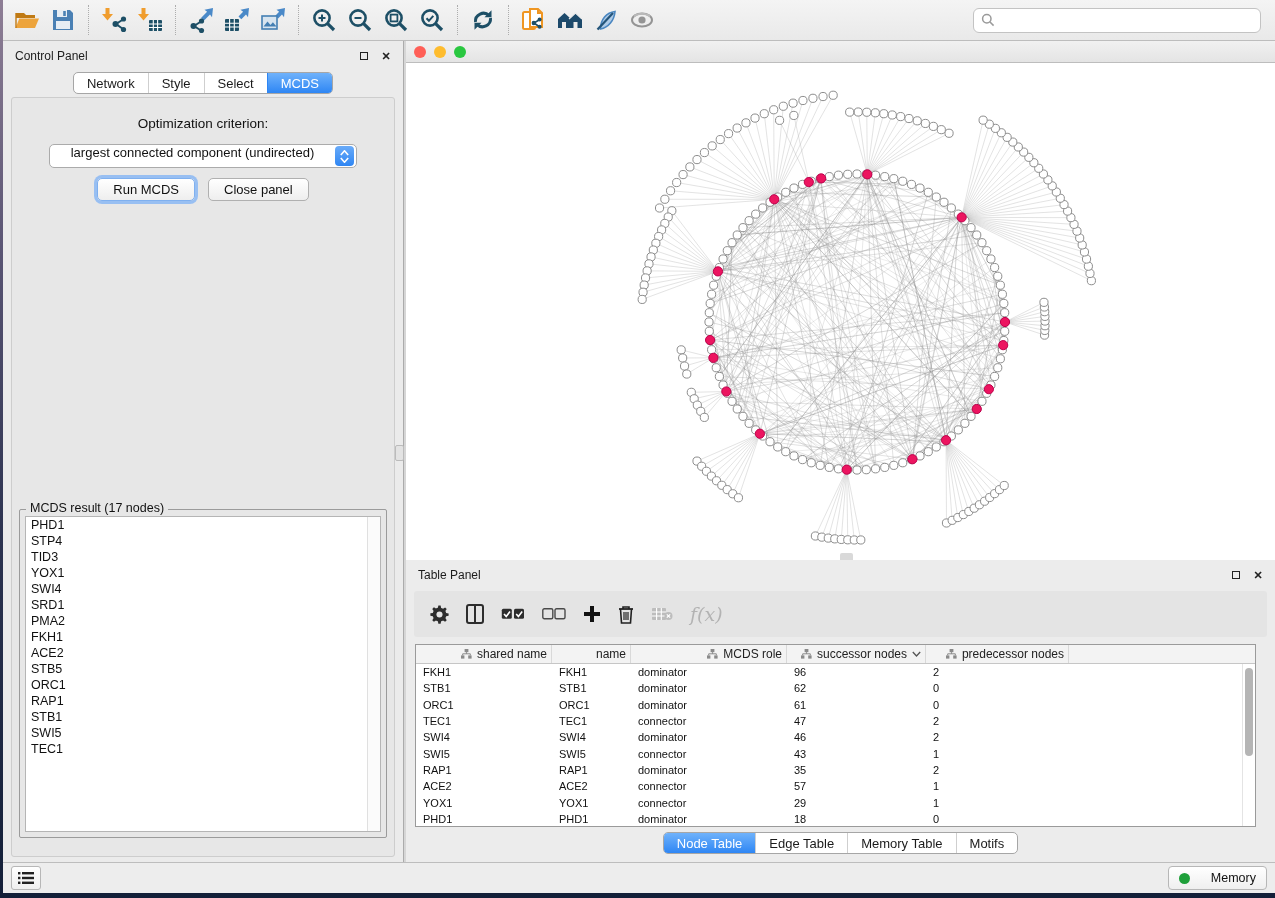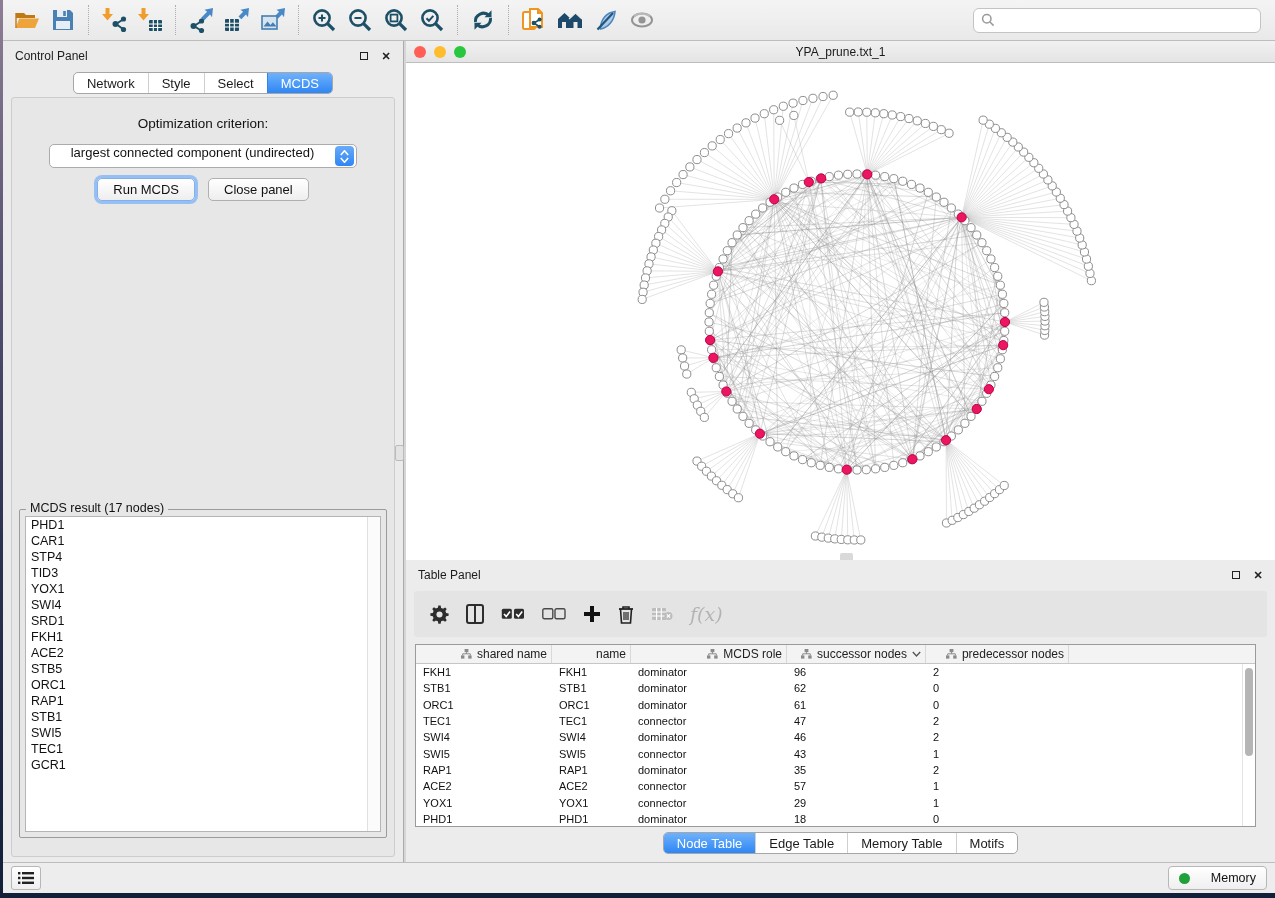--- a/index.html
+++ b/index.html
@@ -271,52 +271,50 @@
       </div>
       <div class="btn-row">
         <button class="btn focus">Run MCDS</button>
         <button class="btn">Close panel</button>
       </div>
       <div class="groupbox">
         <span class="legend">MCDS result (17 nodes)</span>
         <div class="listbox">
           <div id="mcds-list">
               <div class="mcds-item">PHD1</div>
-              <div class="mcds-item">CAR1</div>
               <div class="mcds-item">STP4</div>
               <div class="mcds-item">TID3</div>
               <div class="mcds-item">YOX1</div>
               <div class="mcds-item">SWI4</div>
               <div class="mcds-item">SRD1</div>
+              <div class="mcds-item">PMA2</div>
               <div class="mcds-item">FKH1</div>
               <div class="mcds-item">ACE2</div>
               <div class="mcds-item">STB5</div>
               <div class="mcds-item">ORC1</div>
               <div class="mcds-item">RAP1</div>
               <div class="mcds-item">STB1</div>
               <div class="mcds-item">SWI5</div>
               <div class="mcds-item">TEC1</div>
-              <div class="mcds-item">GCR1</div>
             </div>
           <div class="track"></div>
         </div>
       </div>
     </div>
   </div>
 
   <div class="vsplit">
       <div class="grip"></div>
     </div>
 
   <div class="netwin">
     <div class="nettitle">
       <button class="tl" style="background:#ff5f57"></button>
       <button class="tl" style="background:#febc2e"></button>
       <button class="tl" style="background:#29c740"></button>
-      <span class="t">YPA_prune.txt_1</span>
     </div>
     <div class="netcanvas">
       <svg id="net-svg" width="869" height="497">
           <line x1="599" y1="259" x2="584.9144037649709" y2="195.98466484836922" stroke="#8f8f8f" stroke-width="0.8" stroke-opacity="0.26749731282936406"></line>
           <line x1="599" y1="259" x2="313.3930800885388" y2="204.5175662026676" stroke="#8f8f8f" stroke-width="0.8" stroke-opacity="0.38093720553908494"></line>
           <line x1="599" y1="259" x2="514.0153351516308" y2="392.91440376497087" stroke="#8f8f8f" stroke-width="0.8" stroke-opacity="0.3152614742564037"></line>
           <line x1="599" y1="259" x2="432.450681432483" y2="405.83297579454273" stroke="#8f8f8f" stroke-width="0.8" stroke-opacity="0.35714659301331264"></line>
           <line x1="599" y1="259" x2="414.1938966996015" y2="402.3503078470374" stroke="#8f8f8f" stroke-width="0.8" stroke-opacity="0.35590588292572645"></line>
           <line x1="599" y1="259" x2="326.03946702570175" y2="338.30236565689154" stroke="#8f8f8f" stroke-width="0.8" stroke-opacity="0.2676734397234395"></line>
           <line x1="599" y1="259" x2="496.7345151674922" y2="399.75636441168274" stroke="#8f8f8f" stroke-width="0.8" stroke-opacity="0.31878401400055734"></line>

